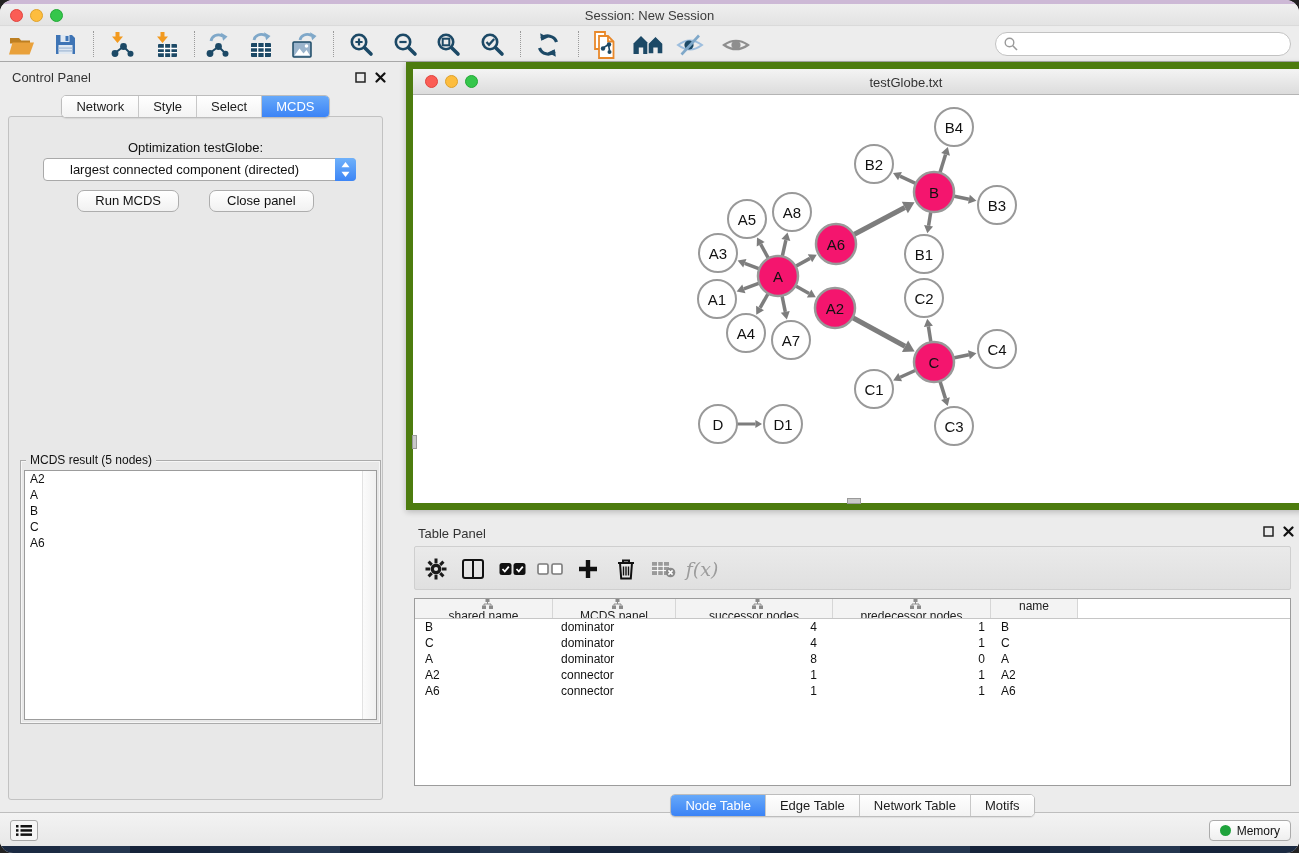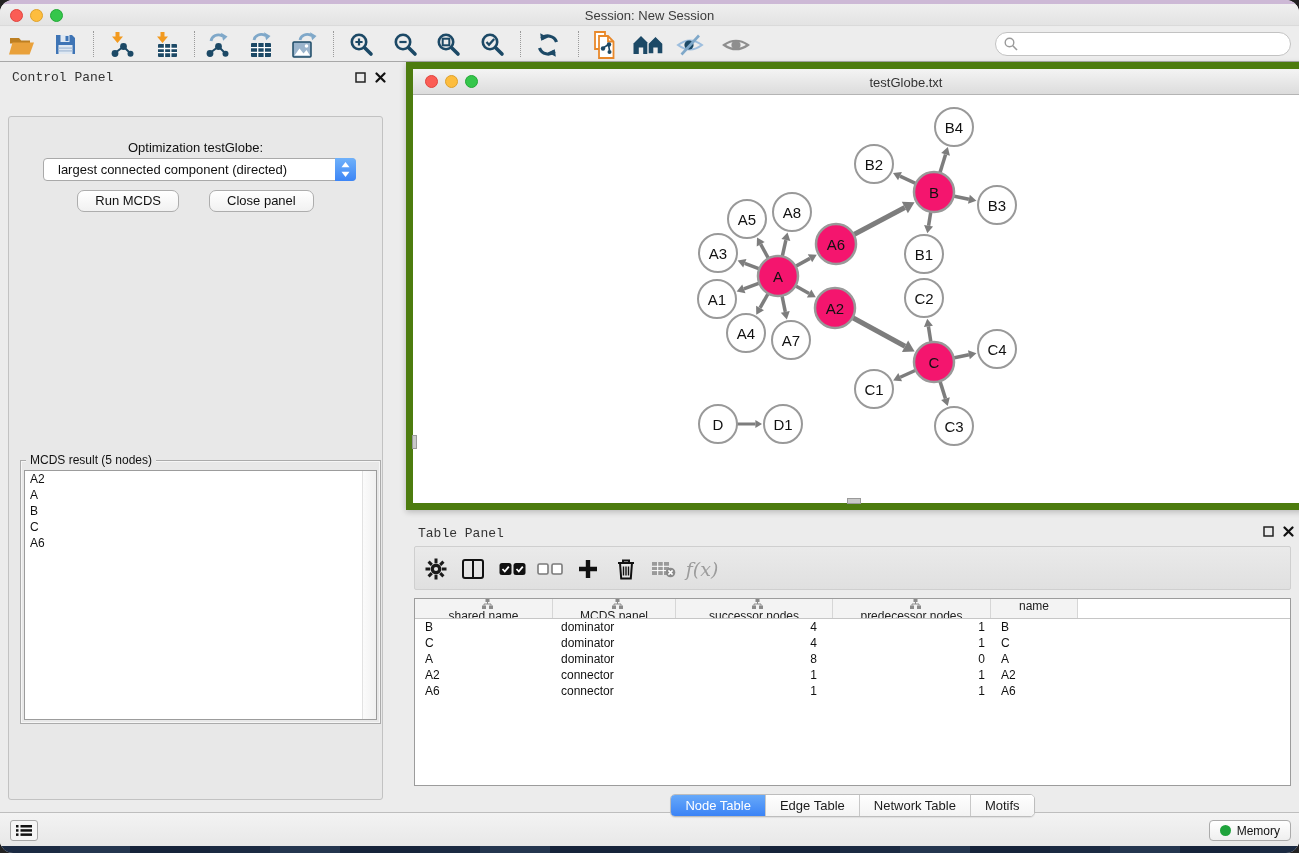--- a/index.html
+++ b/index.html
@@ -21,32 +21,32 @@
   
   .toolbar { position:absolute; left:0; top:23px; width:100%; height:35px; background:#EDEDED; border-bottom:1px solid #A8A8A8; }
   .tbtn { position:absolute; top:2px; width:34px; height:31px; display:flex; align-items:center; justify-content:center; cursor:default; }
   .tsep { position:absolute; top:4px; height:26px; width:0; border-left:1px dotted #9A9A9A; }
   .search { position:absolute; left:995px; top:5px; width:296px; height:24px; border:1px solid #C2C2C2; border-radius:12px; background:#fff; display:flex; align-items:center; }
   .search svg { margin-left:8px; }
   .search input { border:none; outline:none; background:transparent; flex:1; height:20px; font-size:13px; padding:0 8px 0 5px; font-family:"Liberation Sans",sans-serif; }
 
   
   .control-panel { position:absolute; left:0; top:58px; width:391px; height:750px; background:#ECECEC; }
-  .panel-title { position:absolute; left:12px; top:8px; font-size:13px; color:#333;font-family:Liberation Mono, monospace; }
+  .panel-title { position:absolute; left:12px; top:8px; font-size:13px; color:#333; }
   .wbtn { position:absolute; top:9px; width:13px; height:13px; display:flex; align-items:center; justify-content:center; }
   .seg-row { position:absolute; left:0; width:100%; display:flex; justify-content:center; z-index:3; }
   .cp-tabs { top:33px; }
   .seg { display:inline-flex; border:1px solid #BDBDBD; border-radius:5px; overflow:hidden; background:#fff; box-shadow:0 1px 1px rgba(0,0,0,.08); }
   .seg-tab { height:21px; line-height:21px; padding:0 14px; font-size:13px; color:#1c1c1c; background:linear-gradient(#FFFFFF,#F3F3F3); border-right:1px solid #C8C8C8; white-space:nowrap; }
   .seg-tab:last-child { border-right:none; }
   .seg-tab.sel { background:linear-gradient(#67A9F9,#3B83F6); color:#fff; }
   .cp-body { position:absolute; left:8px; top:54px; width:375px; height:684px; background:#E8E8E8; border:1px solid #C2C2C2; border-radius:3px; }
   .opt-label { position:absolute; left:0; width:100%; top:78px; text-align:center; font-size:13px; color:#111; }
   .dropdown { position:absolute; left:43px; top:96px; width:313px; height:23px; background:#fff; border:1px solid #A9A9A9; border-radius:4px; display:flex; align-items:center; }
-  .dropdown .val { flex:1; font-size:13px; color:#111; padding-left:14px; white-space:nowrap; overflow:hidden; }
+  .dropdown .val { flex:1; font-size:13px; color:#111; padding-left:26px; white-space:nowrap; overflow:hidden; }
   .stepper { width:21px; height:23px; margin:-1px -1px -1px 0; border-radius:0 4px 4px 0; background:linear-gradient(#6FB1FA,#3C85F6); display:flex; align-items:center; justify-content:center; }
   .btn-row { position:absolute; left:0; width:100%; top:128px; display:flex; justify-content:center; gap:30px; }
   .push-btn { height:22px; line-height:20px; padding:0 17px; font-size:13px; color:#111; background:linear-gradient(#FFFFFF,#F1F1F1); border:1px solid #ADADAD; border-radius:7px; }
   .groupbox { position:absolute; left:20px; top:398px; width:361px; height:264px; border:1px solid #ABABAB; box-shadow:inset 0 0 0 1px #F6F6F6; }
   .groupbox .legend { position:absolute; left:5px; top:-8px; padding:0 4px; background:#E8E8E8; font-size:12px; color:#111; }
   .listbox { position:absolute; left:3px; top:9px; right:3px; bottom:3px; background:#fff; border:1px solid #9C9C9C; overflow:hidden; }
   .list-item { font-size:12px; line-height:16px; padding-left:5px; color:#111; }
   .vtrack { position:absolute; right:0; top:0; bottom:0; width:14px; background:linear-gradient(90deg,#FBFBFB,#F1F1F1); border-left:1px solid #E2E2E2; }
 
   
@@ -242,20 +242,28 @@
       <span class="wbtn" style="left:354px">
         <svg width="11" height="11" viewBox="0 0 11 11">
             <rect x="1" y="1" width="9" height="9" fill="none" stroke="#222" stroke-width="1.5"></rect>
           </svg>
       </span>
       <span class="wbtn" style="left:374px">
         <svg width="11" height="11" viewBox="0 0 11 11">
             <path d="M1.5 1.5l8 8M9.5 1.5l-8 8" stroke="#111" stroke-width="2.2" stroke-linecap="round"></path>
           </svg>
       </span>
+      <div class="seg-row cp-tabs">
+          <div class="seg" id="cp-tabs">
+            <span class="seg-tab">Network</span>
+            <span class="seg-tab">Style</span>
+            <span class="seg-tab">Select</span>
+            <span class="seg-tab sel">MCDS</span>
+          </div>
+        </div>
       <div class="cp-body"></div>
       <div class="opt-label">Optimization testGlobe:</div>
       <div class="dropdown">
         <span class="val">largest connected component (directed)</span>
         <span class="stepper">
           <svg width="9" height="15" viewBox="0 0 9 15">
               <path d="M4.5 0L8.5 5.2H.5z" fill="#fff"></path>
               <path d="M4.5 15L.5 9.8h8z" fill="#fff"></path>
             </svg>
         </span>

